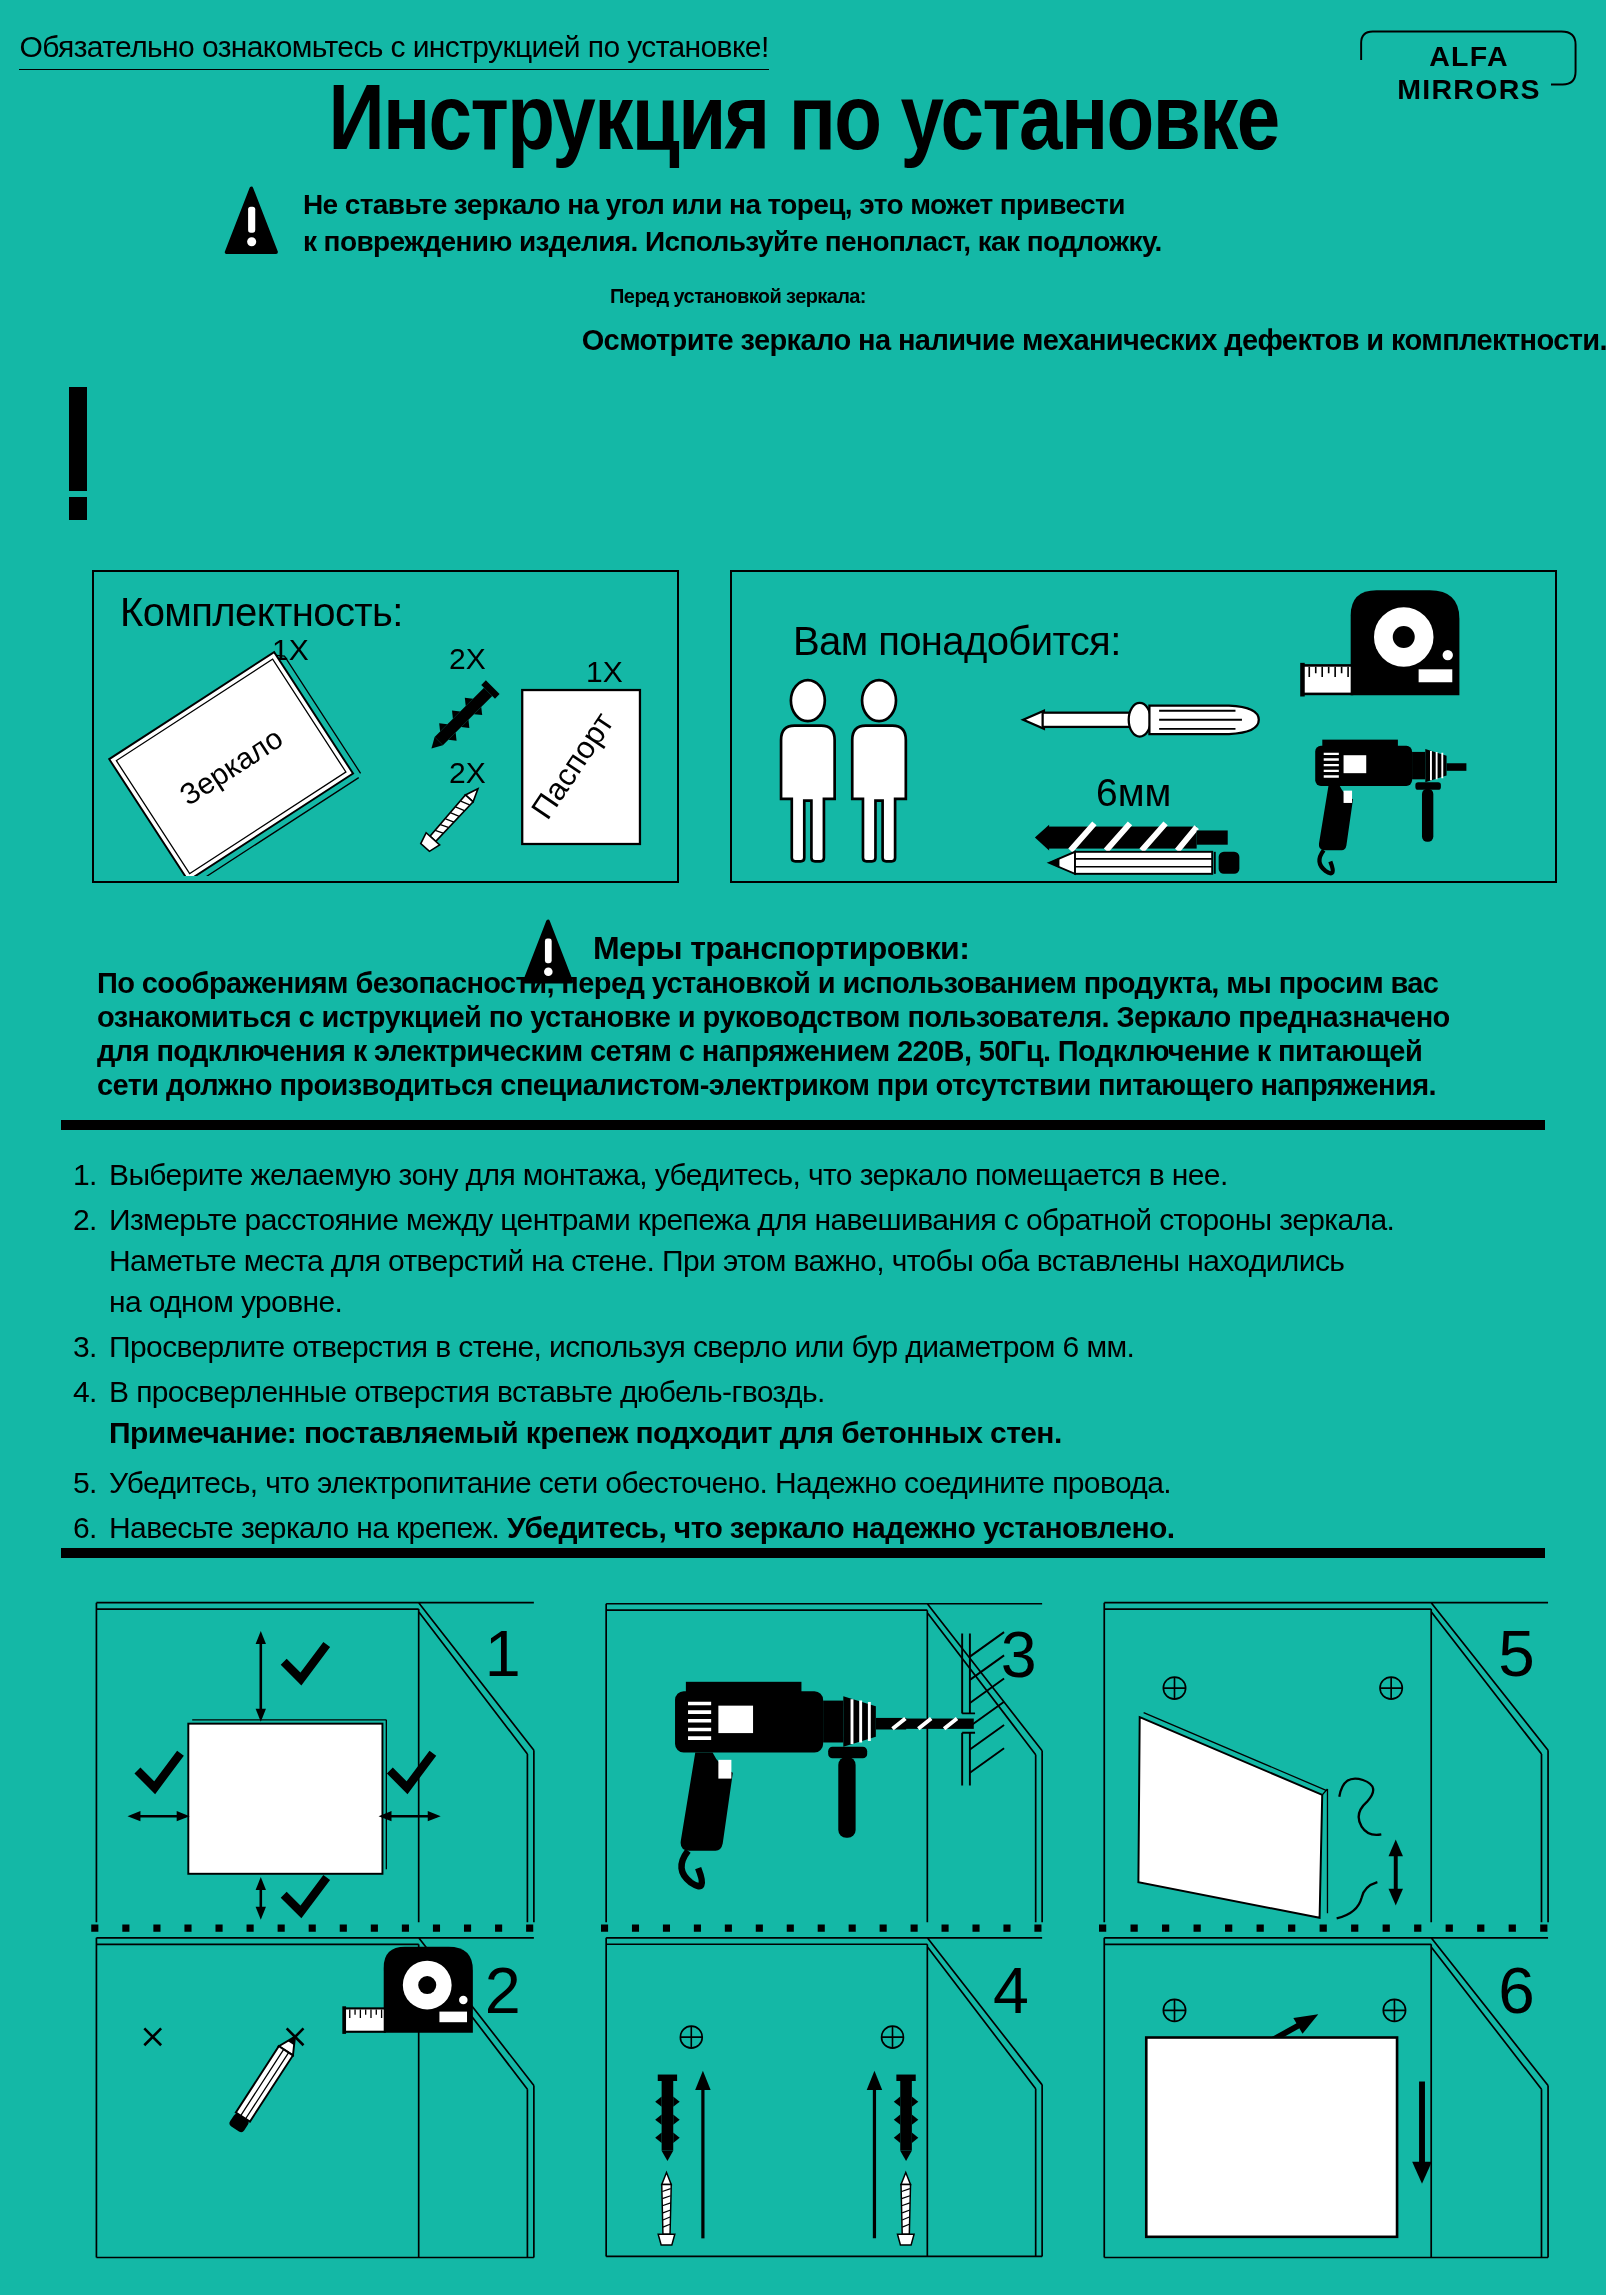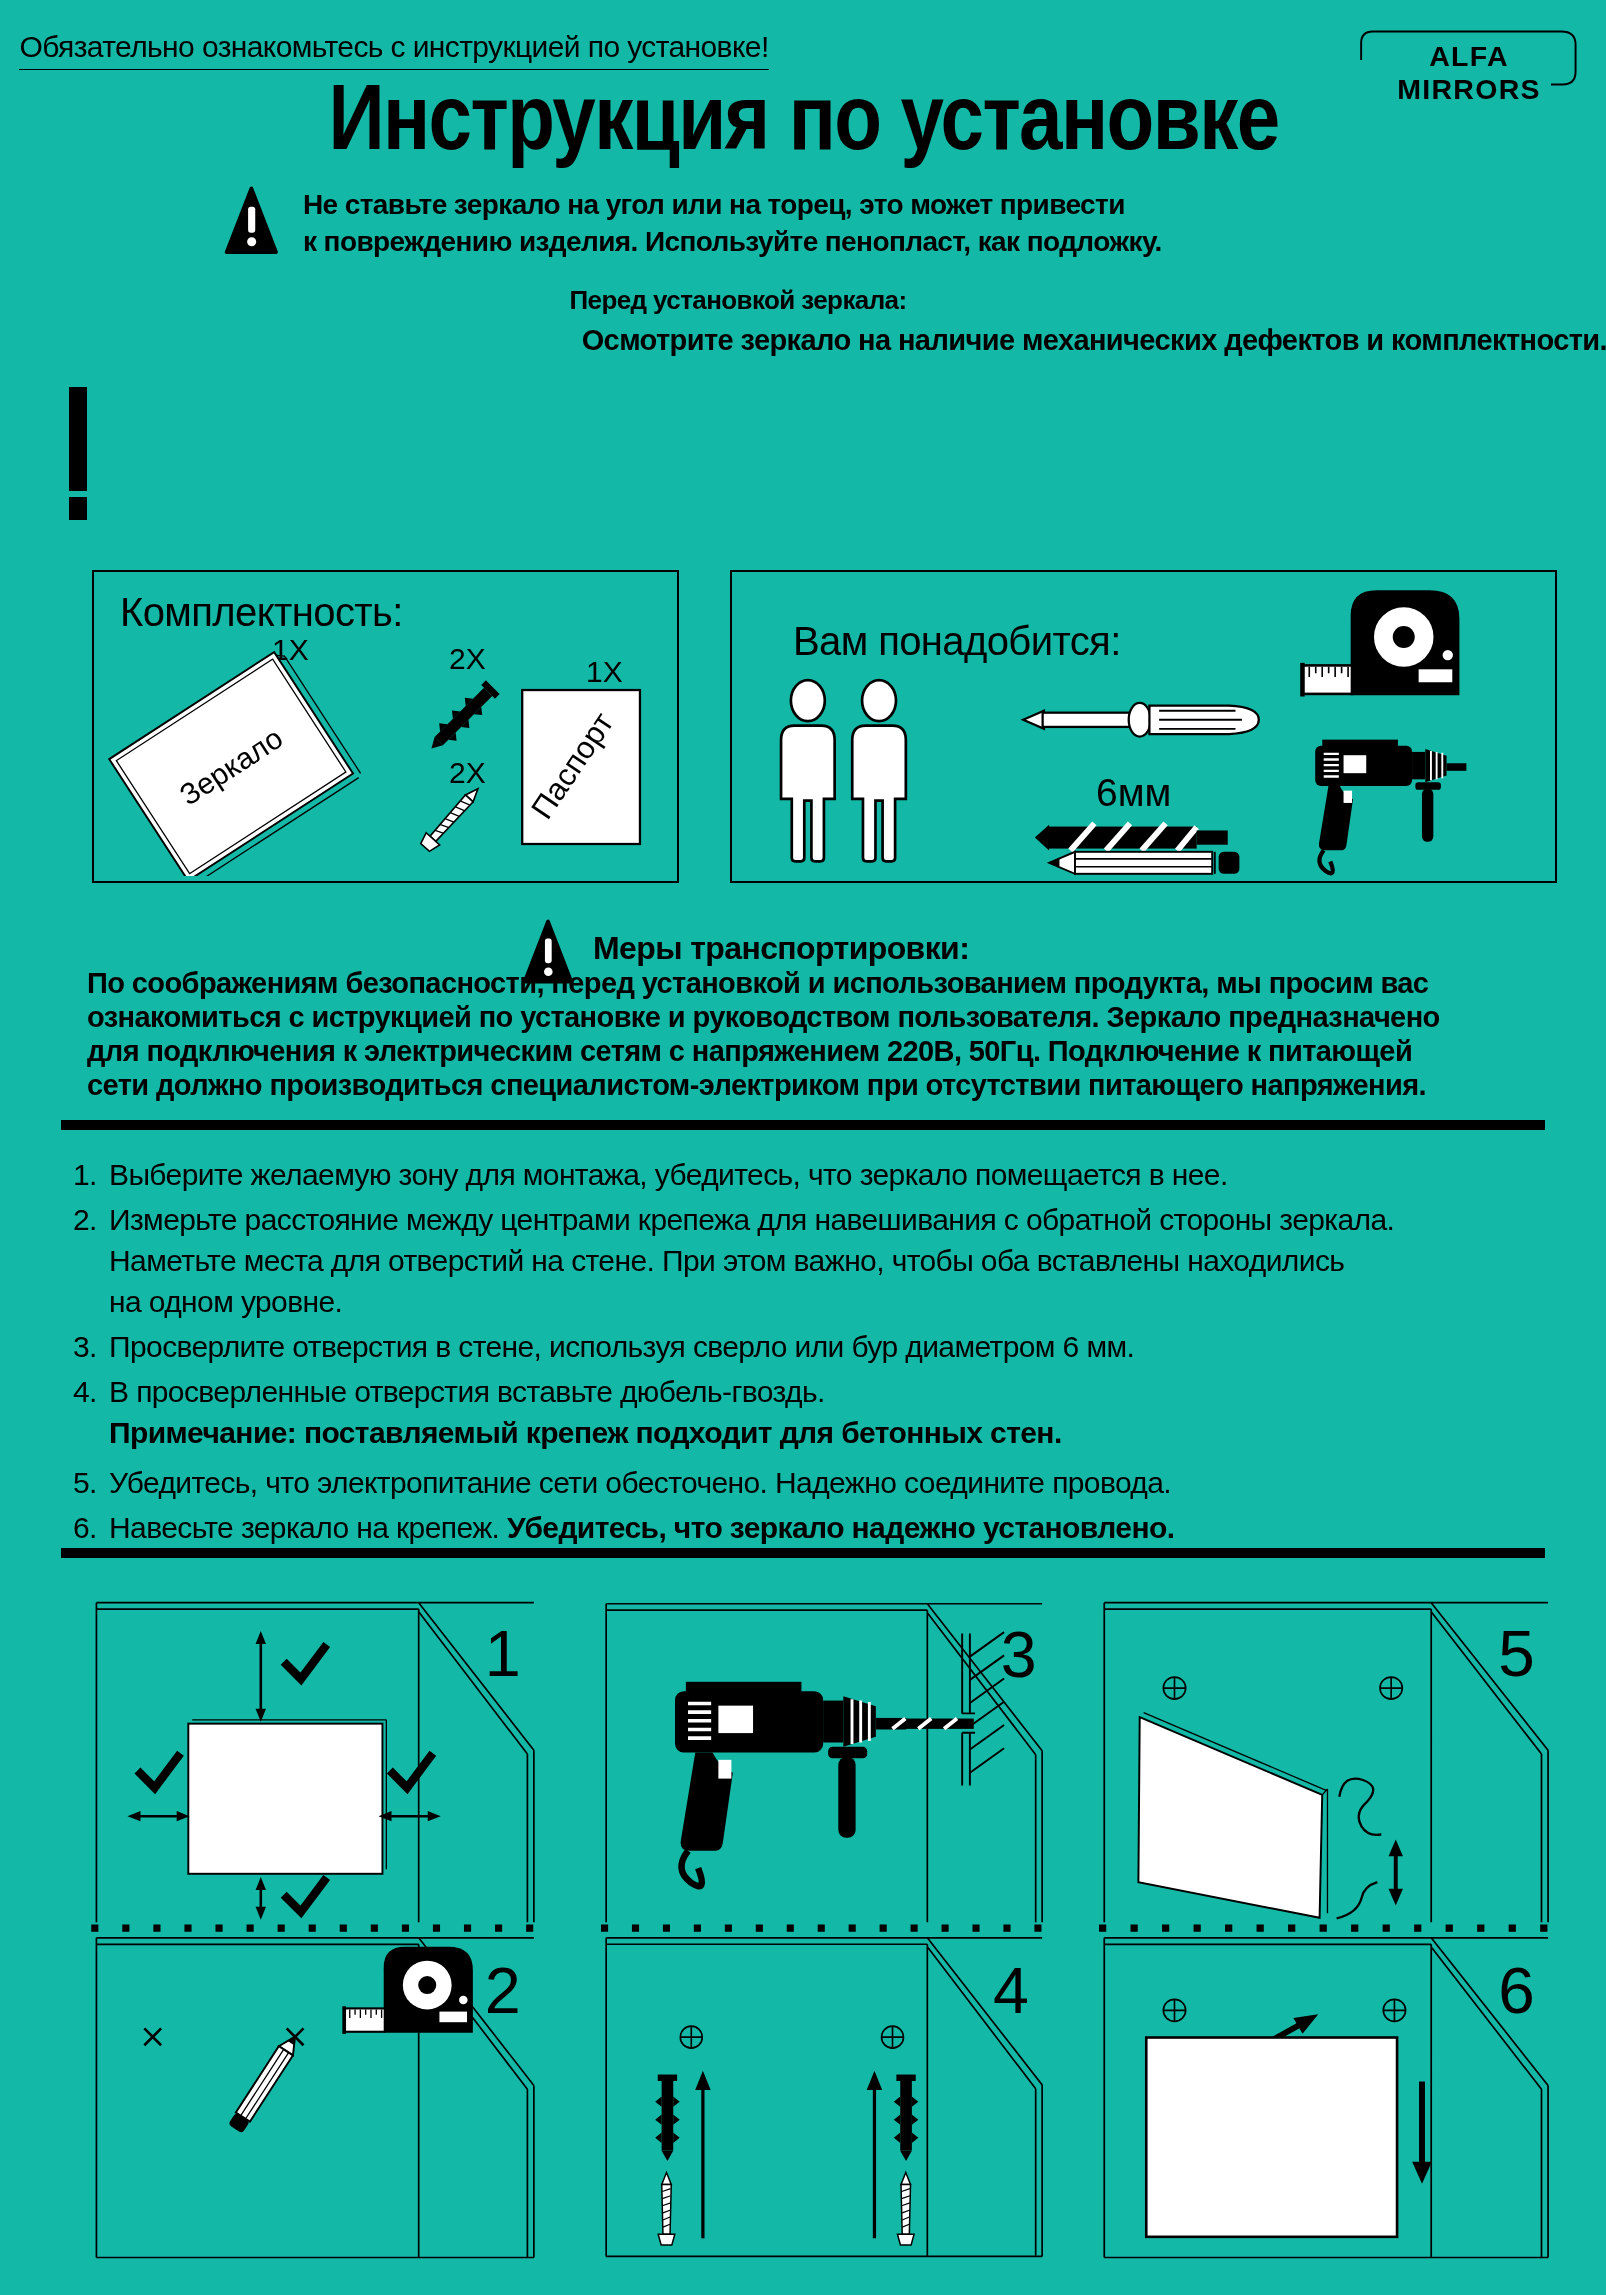--- a/index.html
+++ b/index.html
@@ -12,39 +12,39 @@
 
   #header-note{left:19.4px;top:30px;font-size:30px;letter-spacing:-0.6px;
                border-bottom:1.9px solid #000;padding-bottom:5.2px;}
   #logo{left:1357px;top:24.6px;width:224px;height:62px;}
   #logo .logo-text{position:absolute;left:0;top:15.5px;width:224px;text-align:center;
         font-size:28.5px;font-weight:bold;letter-spacing:1.3px;}
   #page-title{left:0;top:65px;width:1607px;text-align:center;font-size:92px;
         font-weight:bold;letter-spacing:-1.9px;transform:scaleX(.85);}
   #warn1-tri{left:224px;top:186px;}
   #warn1-text{left:303px;top:186px;font-size:28px;font-weight:bold;line-height:37px;letter-spacing:-0.6px;}
-  #pre-head{left:0;top:285px;width:1476px;text-align:center;font-size:26px;font-weight:bold;letter-spacing:-0.6px;}
+  #pre-head{left:0;top:285px;width:1476px;text-align:center;font-size:20px;font-weight:bold;letter-spacing:-0.6px;}
   #pre-text{left:0;top:324px;width:1607px;text-align:right;font-size:29px;font-weight:bold;letter-spacing:-0.6px;}
   #excl-bar{left:69px;top:387px;width:17.5px;height:104px;background:#000;}
   #excl-dot{left:69px;top:497px;width:17.5px;height:23px;background:#000;}
   #wire-box{left:111px;top:369px;width:1392px;height:155px;border:2.6px solid #000;border-top:4.5px solid #000;}
   #wire-text{left:27px;top:10.4px;font-size:34px;font-weight:bold;font-style:italic;
              line-height:49px;letter-spacing:0.6px;}
 
   .panelbox{border:2.6px solid #000;}
   #kit-box{left:92px;top:570px;width:583px;height:309px;}
   #tools-box{left:730px;top:570px;width:823px;height:309px;}
   #kit-title{left:26px;top:18px;font-size:40px;letter-spacing:-0.6px;}
   #tools-title{left:61px;top:47px;font-size:40px;letter-spacing:-0.6px;}
   .qty{position:absolute;font-size:30px;}
   #tools-6mm{left:364px;top:199px;font-size:39px;}
 
   #warn2-tri{left:522px;top:919px;}
   #warn2-head{left:593px;top:930px;font-size:32px;font-weight:600;letter-spacing:-0.6px;}
-  #safety-text{left:87px;top:966px;width:1444px;font-size:29px;font-weight:bold;
+  #safety-text{left:97px;top:966px;width:1444px;font-size:29px;font-weight:bold;
                line-height:34px;letter-spacing:-0.6px;}
   .rule{left:61px;width:1484px;height:9.7px;background:#000;}
   #rule1{top:1120px;} #rule2{top:1548px;}
 
   .step{position:absolute;left:73px;width:1476px;display:flex;font-size:30px;line-height:41px;letter-spacing:-0.6px;}
   .step .num{width:36px;flex:0 0 36px;}
   .step .txt{flex:1;}
   .step .note{font-weight:bold;}
   #step-1{top:1154px;} #step-2{top:1199px;} #step-3{top:1326px;}
   #step-4{top:1371px;} #step-5{top:1462px;} #step-6{top:1507px;}

